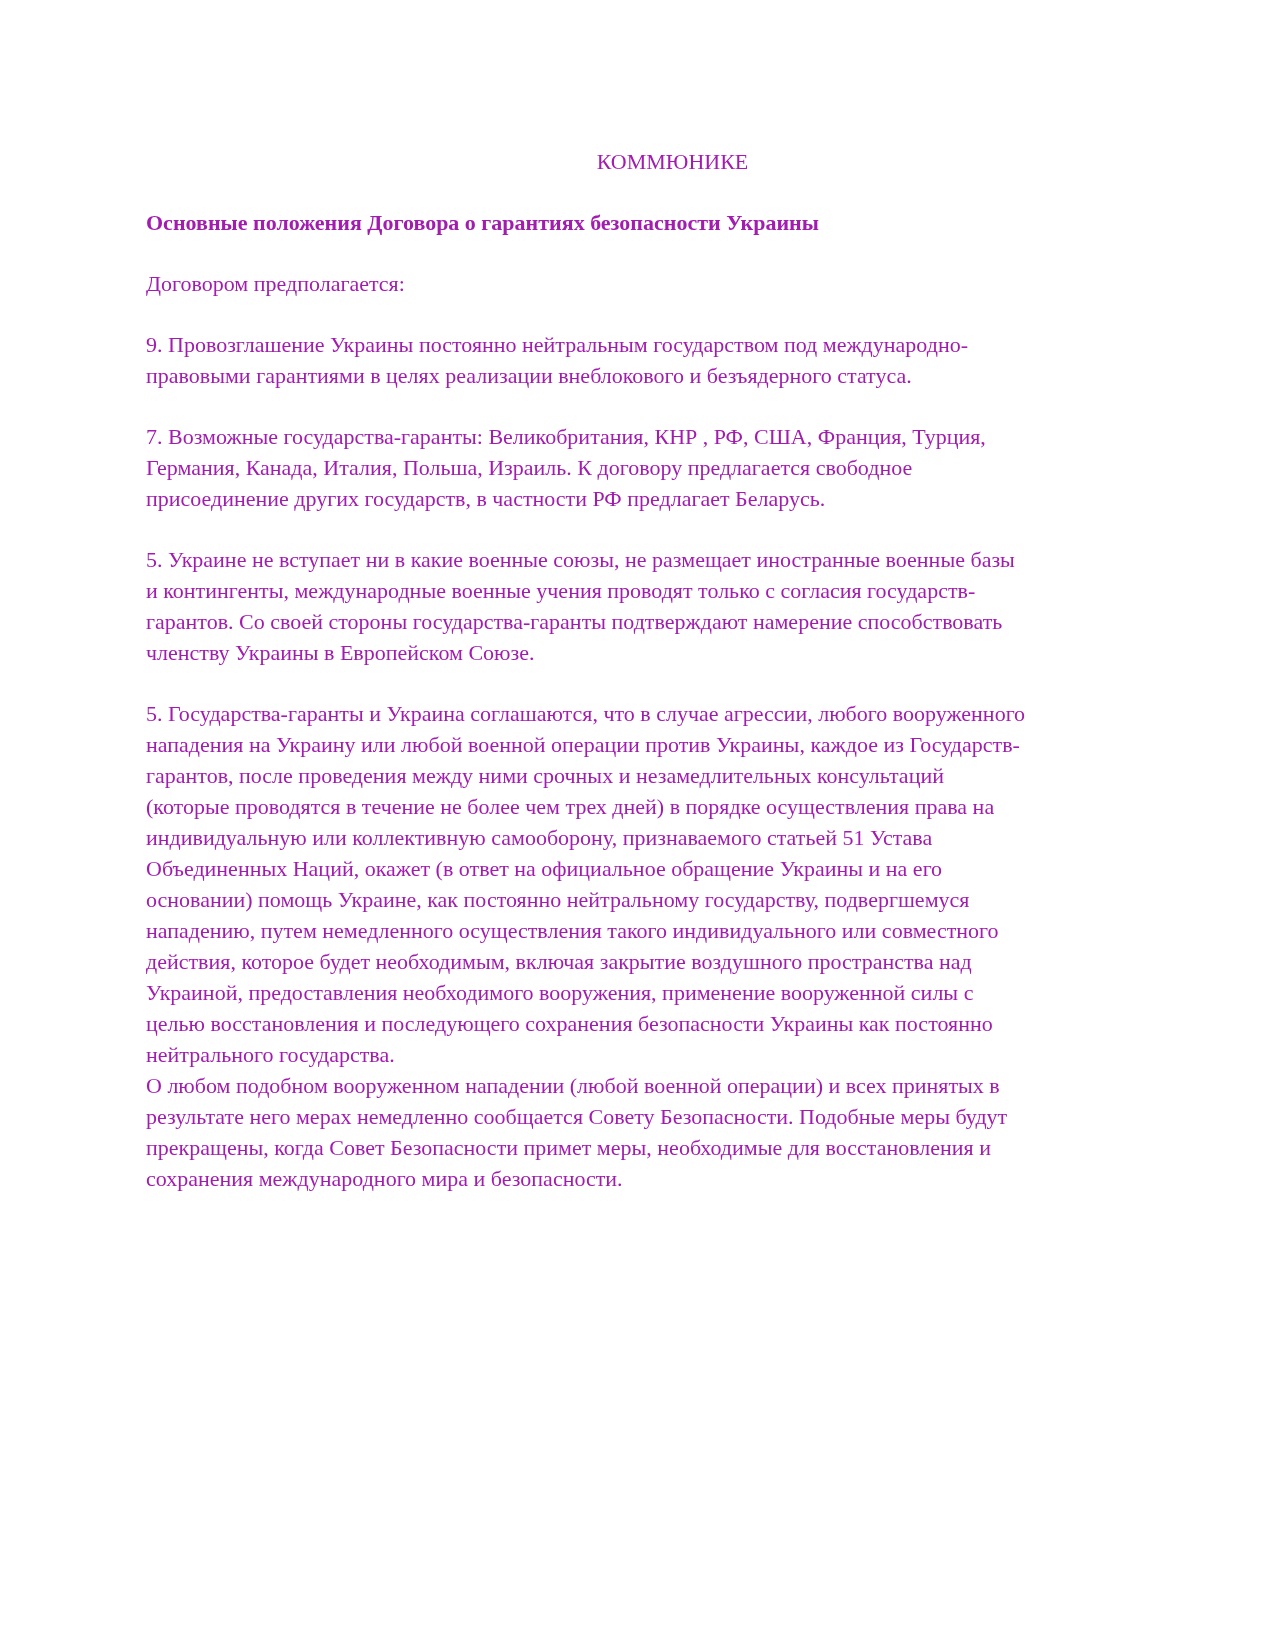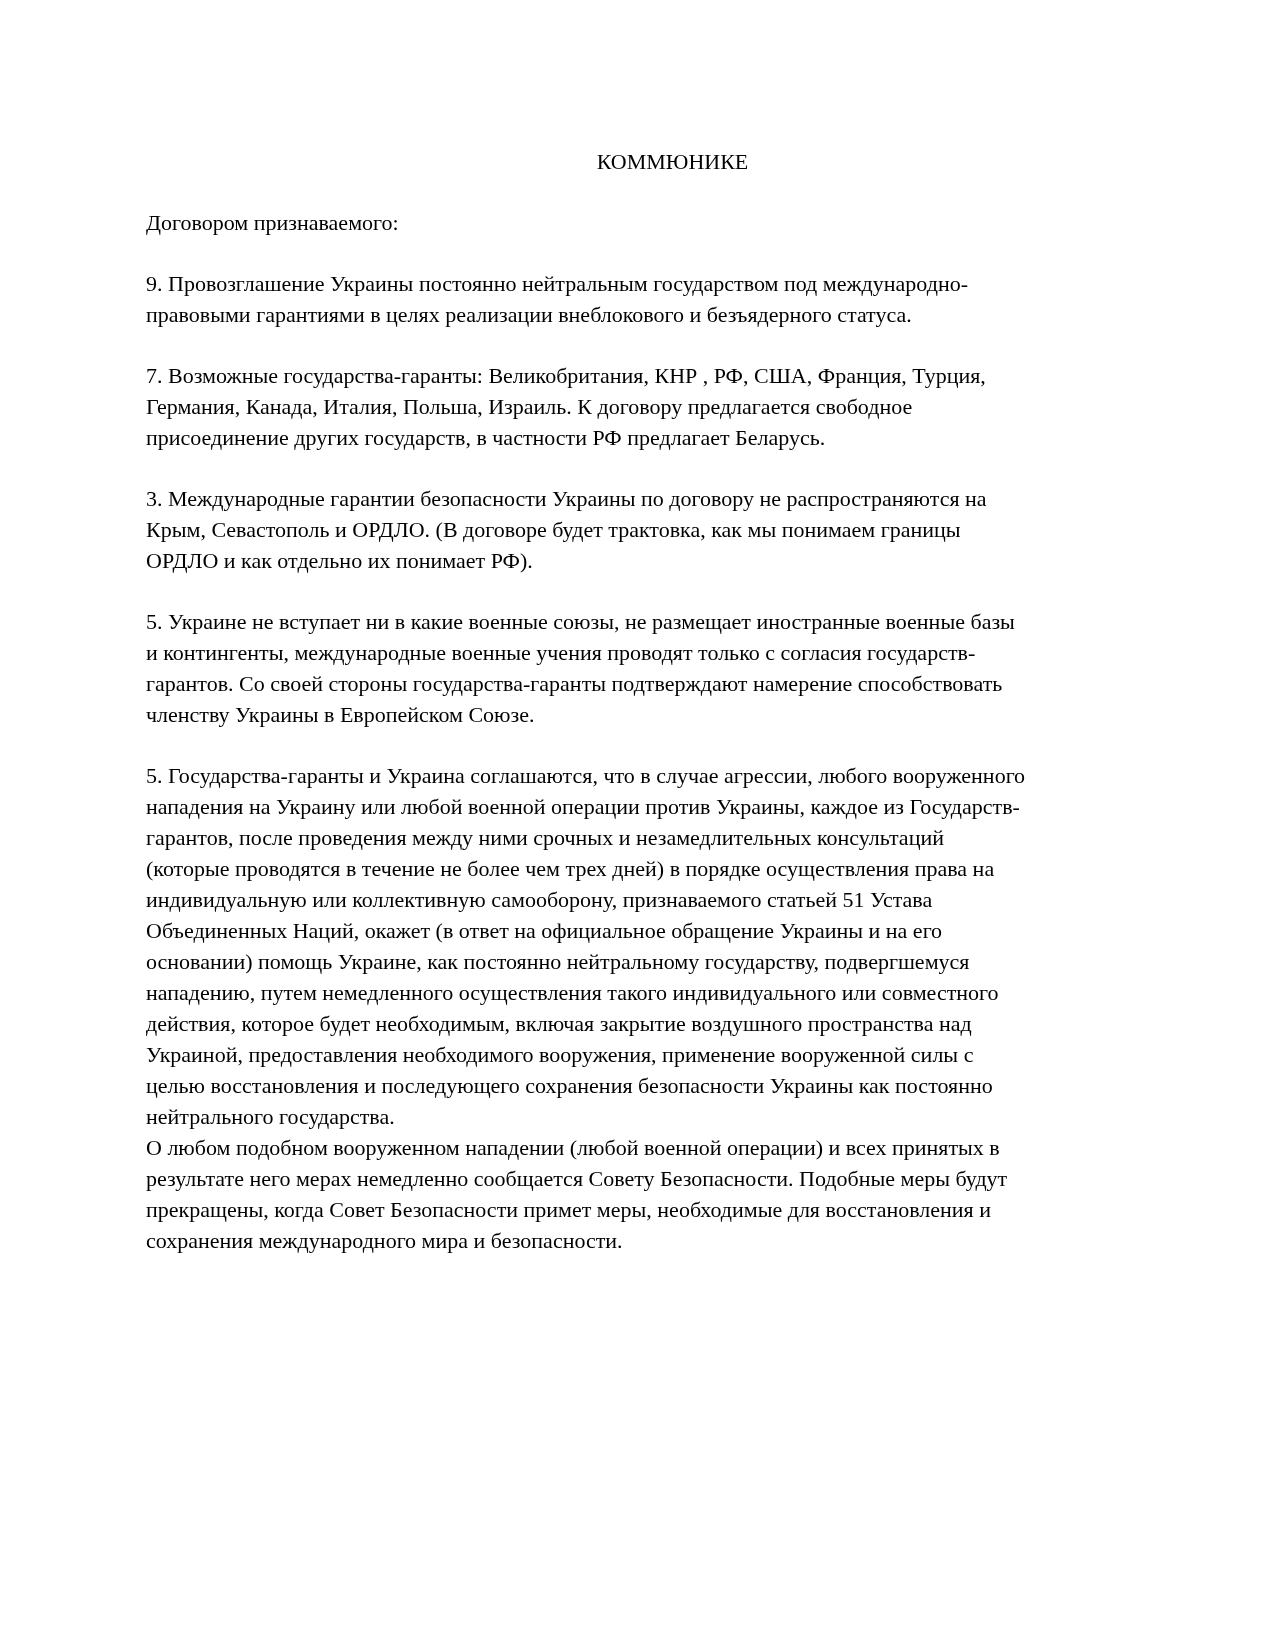--- a/index.html
+++ b/index.html
@@ -11,54 +11,52 @@
     position: relative;
     width: 1275px;
     height: 1650px;
     box-sizing: border-box;
     background: #ffffff;
     padding: 146px 76px 60px 146px;
     overflow: hidden;
     font-family: "Liberation Serif", "DejaVu Serif", serif;
     font-size: 22px;
     line-height: 31px;
-    color: #000000;
+    color: #a21caf;
   }
   .para {
     margin: 0 0 30px 0;
     white-space: pre-line;
     text-align: left;
   }
   .para.centered {
     text-align: center;
   }
   .para.bold {
     font-weight: bold;
   }
 </style>
 </head>
 <body>
 
 <div class="page">
   <p class="para centered">КОММЮНИКЕ</p>
 
 
+  <p class="para bold">Основные положения Договора о гарантиях безопасности Украины</p>
 
-  <p class="para">Договором признаваемого:</p>
+  <p class="para">Договором предполагается:</p>
 
   <p class="para">9. Провозглашение Украины постоянно нейтральным государством под международно-
 правовыми гарантиями в целях реализации внеблокового и безъядерного статуса.</p>
 
   <p class="para">7. Возможные государства-гаранты: Великобритания, КНР , РФ, США, Франция, Турция,
 Германия, Канада, Италия, Польша, Израиль. К договору предлагается свободное
 присоединение других государств, в частности РФ предлагает Беларусь.</p>
 
-  <p class="para">3. Международные гарантии безопасности Украины по договору не распространяются на
-Крым, Севастополь и ОРДЛО. (В договоре будет трактовка, как мы понимаем границы
-ОРДЛО и как отдельно их понимает РФ).</p>
 
   <p class="para">5. Украине не вступает ни в какие военные союзы, не размещает иностранные военные базы
 и контингенты, международные военные учения проводят только с согласия государств-
 гарантов. Со своей стороны государства-гаранты подтверждают намерение способствовать
 членству Украины в Европейском Союзе.</p>
 
   <p class="para">5. Государства-гаранты и Украина соглашаются, что в случае агрессии, любого вооруженного
 нападения на Украину или любой военной операции против Украины, каждое из Государств-
 гарантов, после проведения между ними срочных и незамедлительных консультаций
 (которые проводятся в течение не более чем трех дней) в порядке осуществления права на

